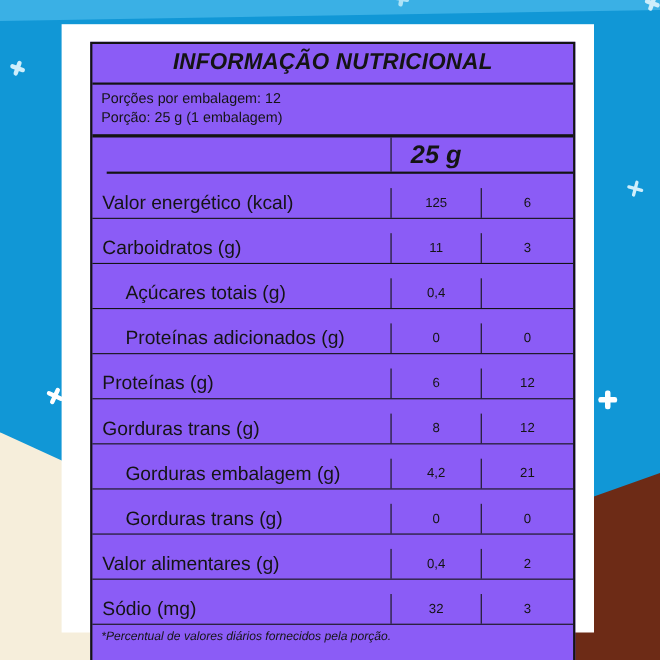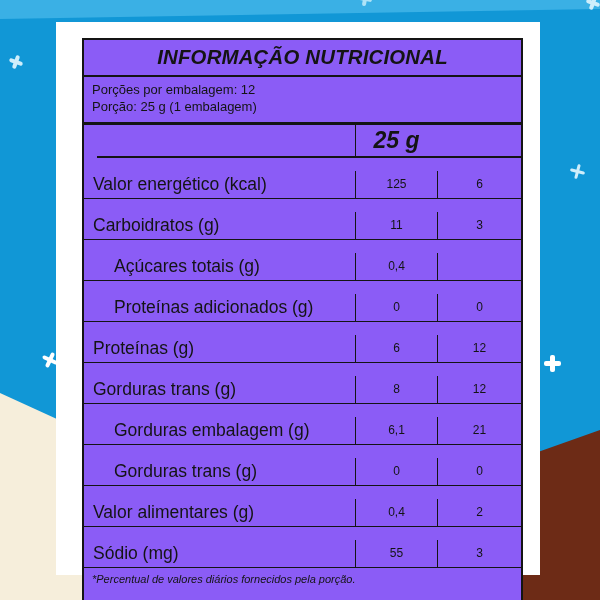--- a/index.html
+++ b/index.html
@@ -157,34 +157,34 @@
       <div class="c2">6</div>
       <div class="c3">12</div>
     </div>
     <div class="row data-row">
       <div class="c1">Gorduras trans (g)</div>
       <div class="c2">8</div>
       <div class="c3">12</div>
     </div>
     <div class="row data-row indent">
       <div class="c1">Gorduras embalagem (g)</div>
-      <div class="c2">6,1</div>
+      <div class="c2">4,2</div>
       <div class="c3">21</div>
     </div>
     <div class="row data-row indent">
       <div class="c1">Gorduras trans (g)</div>
       <div class="c2">0</div>
       <div class="c3">0</div>
     </div>
     <div class="row data-row">
       <div class="c1">Valor alimentares (g)</div>
       <div class="c2">0,4</div>
       <div class="c3">2</div>
     </div>
     <div class="row data-row">
       <div class="c1">Sódio (mg)</div>
-      <div class="c2">55</div>
+      <div class="c2">32</div>
       <div class="c3">3</div>
     </div>
 
     <div class="foot-box">*Percentual de valores diários fornecidos pela porção.</div>
   </div>
 </div>
 
 </body></html>

